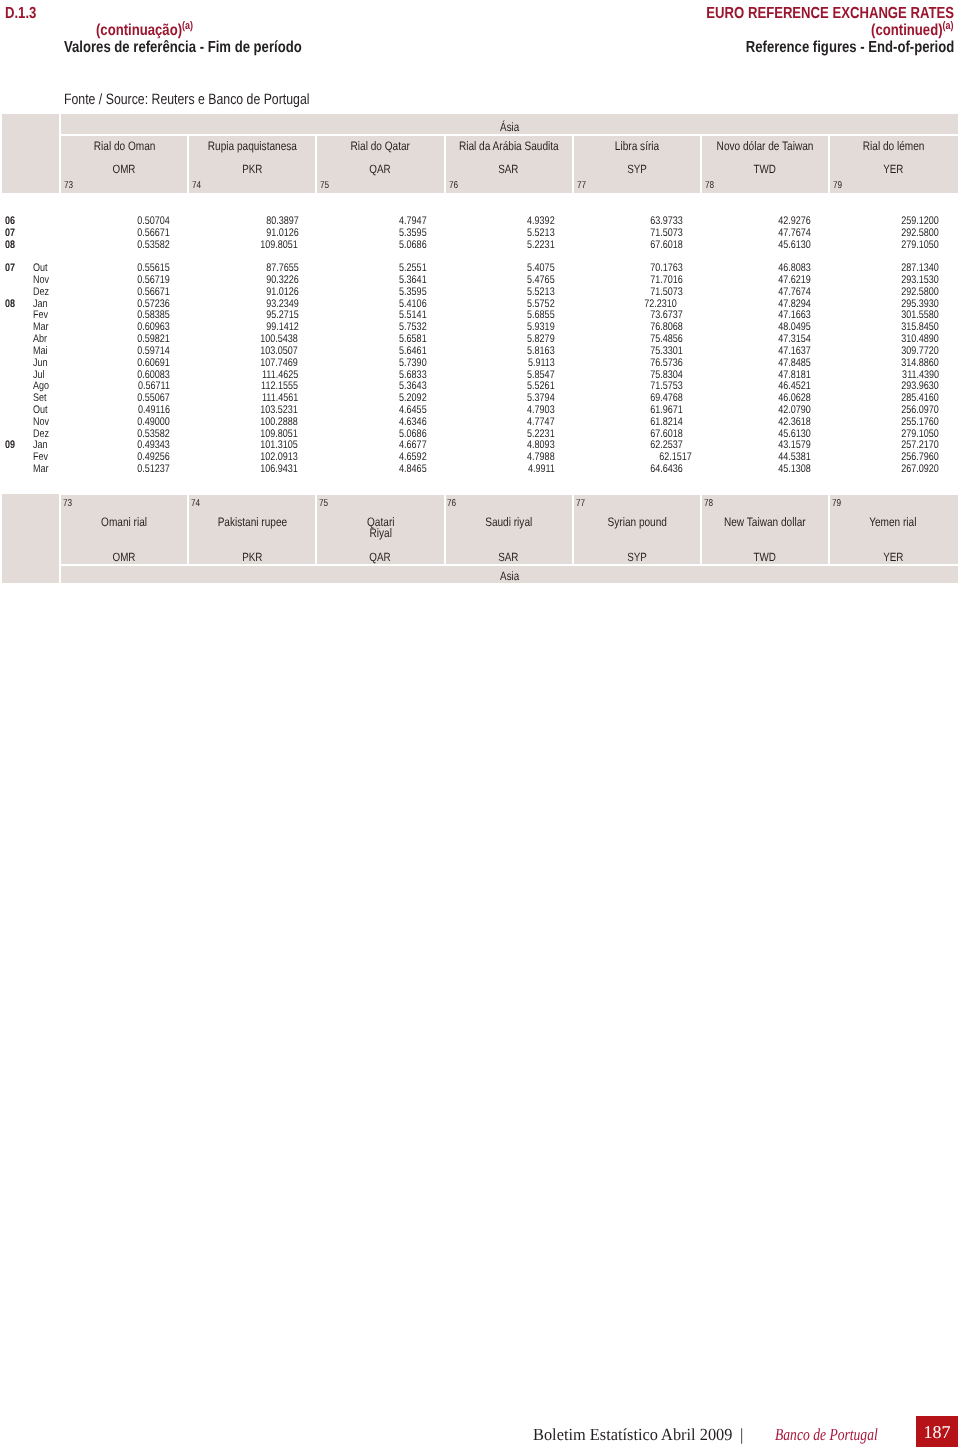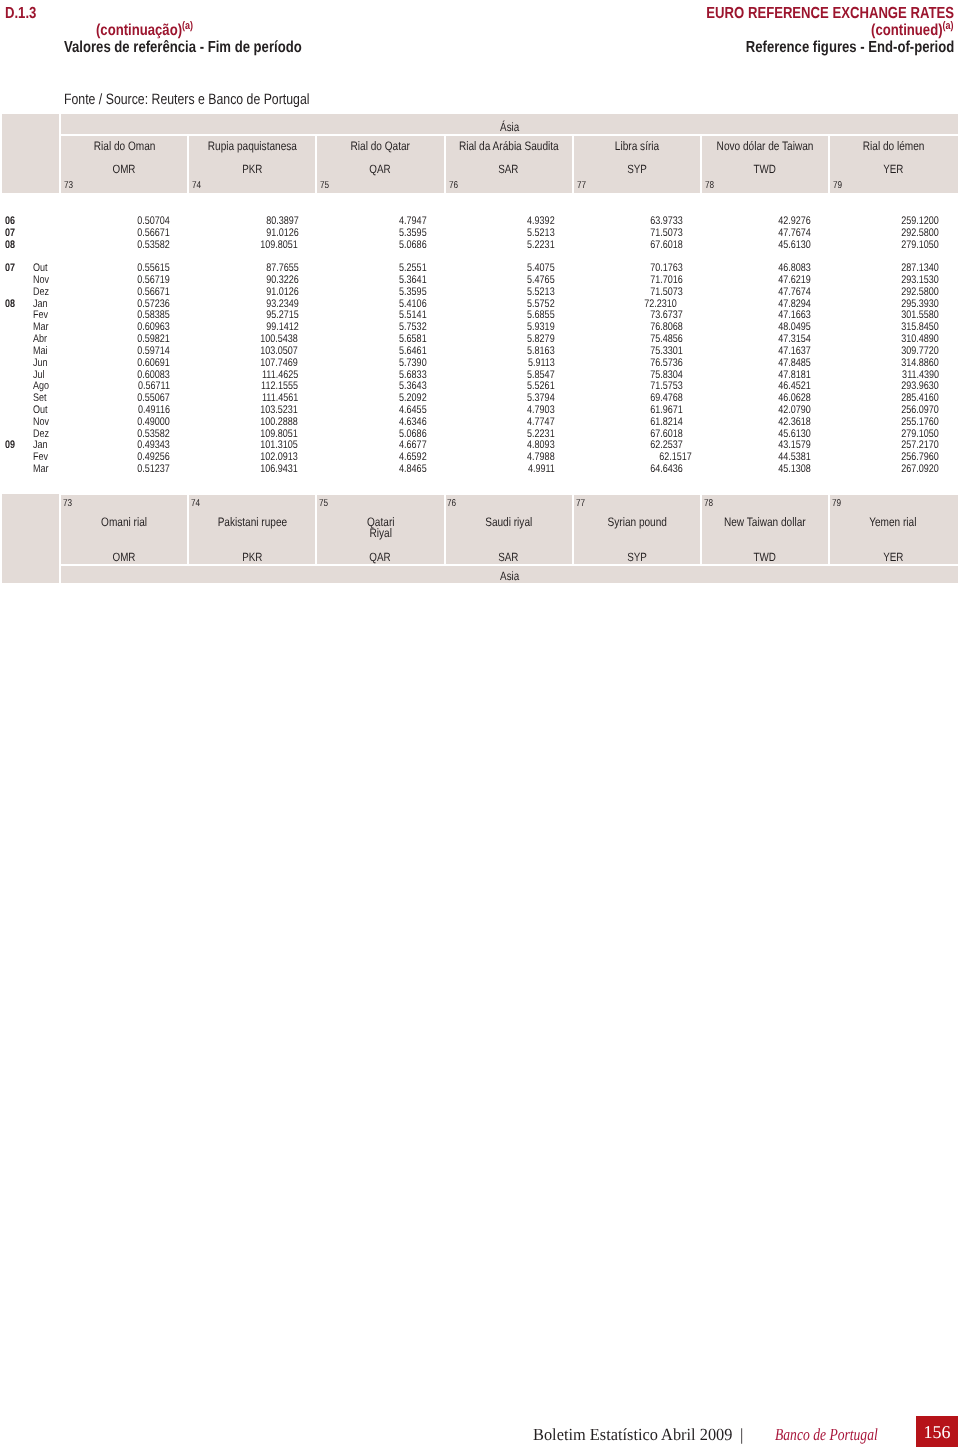--- a/index.html
+++ b/index.html
@@ -310,15 +310,15 @@
   <div class="cname" style="left:830.2px"><span class="narC">Yemen rial</span></div>
   <div class="ccode" style="left:830.2px"><span class="narC">YER</span></div>
   <div class="band"></div>
   <div class="bandtxt"><span class="narC">Asia</span></div>
 </div>
 <div id="pfoot">
   <div id="pf-bulletin"><span>Boletim Estatístico Abril 2009</span></div>
   <div id="pf-sep">|</div>
   <div id="pf-bank"><span>Banco de Portugal</span></div>
   <div id="pf-pagebox"></div>
-  <div id="pf-pagenum">156</div>
+  <div id="pf-pagenum">187</div>
 </div>
 </div>
 
 </body></html>

